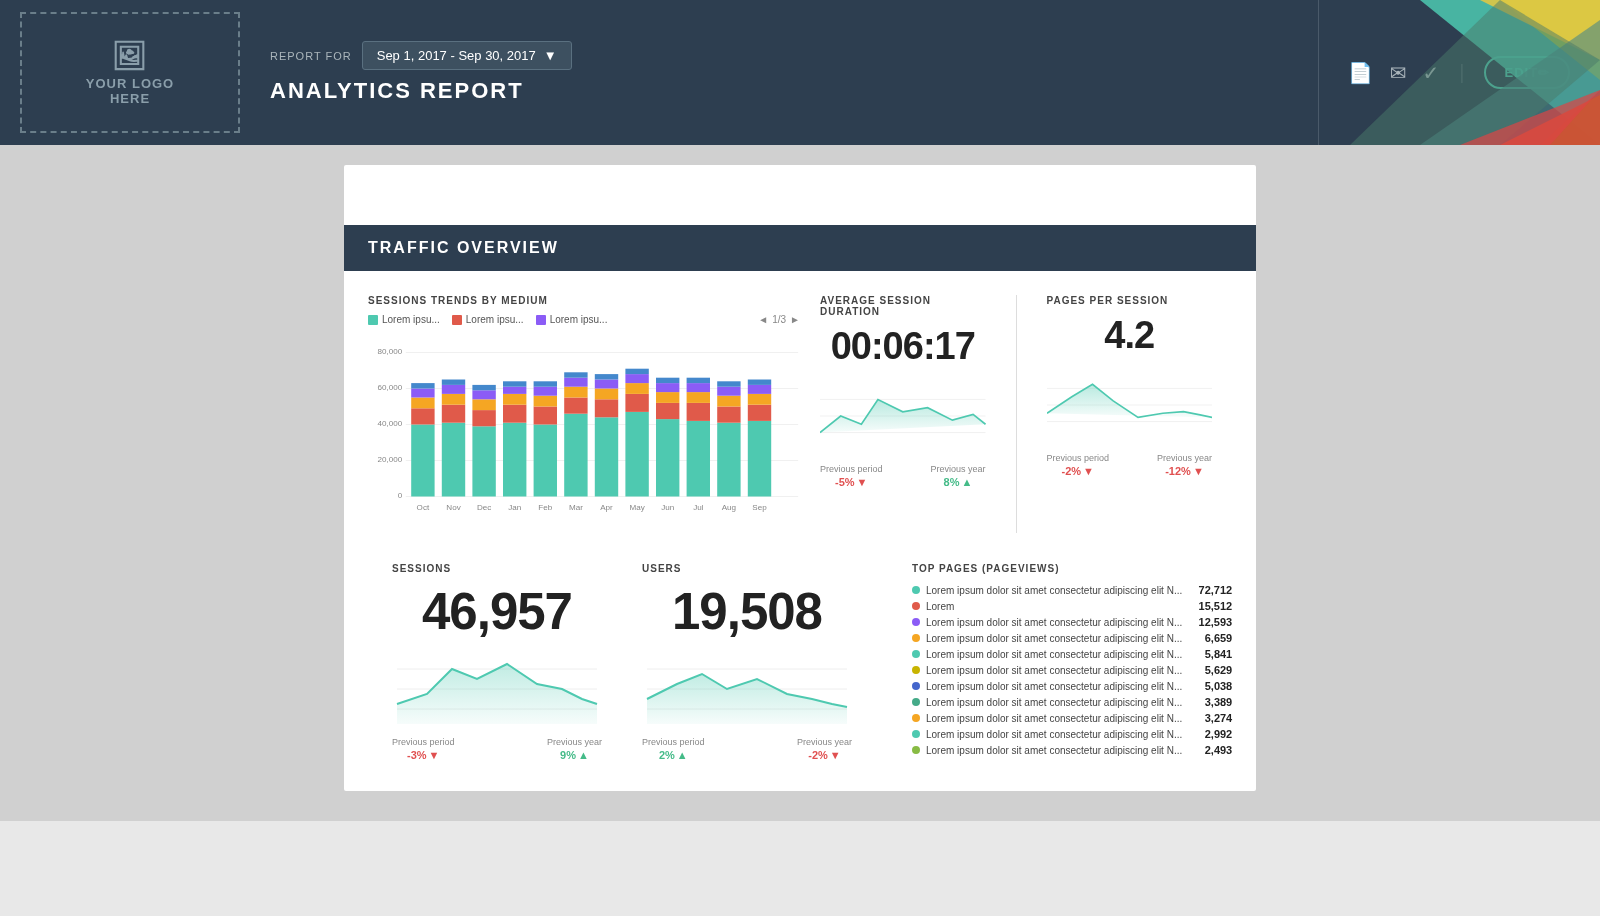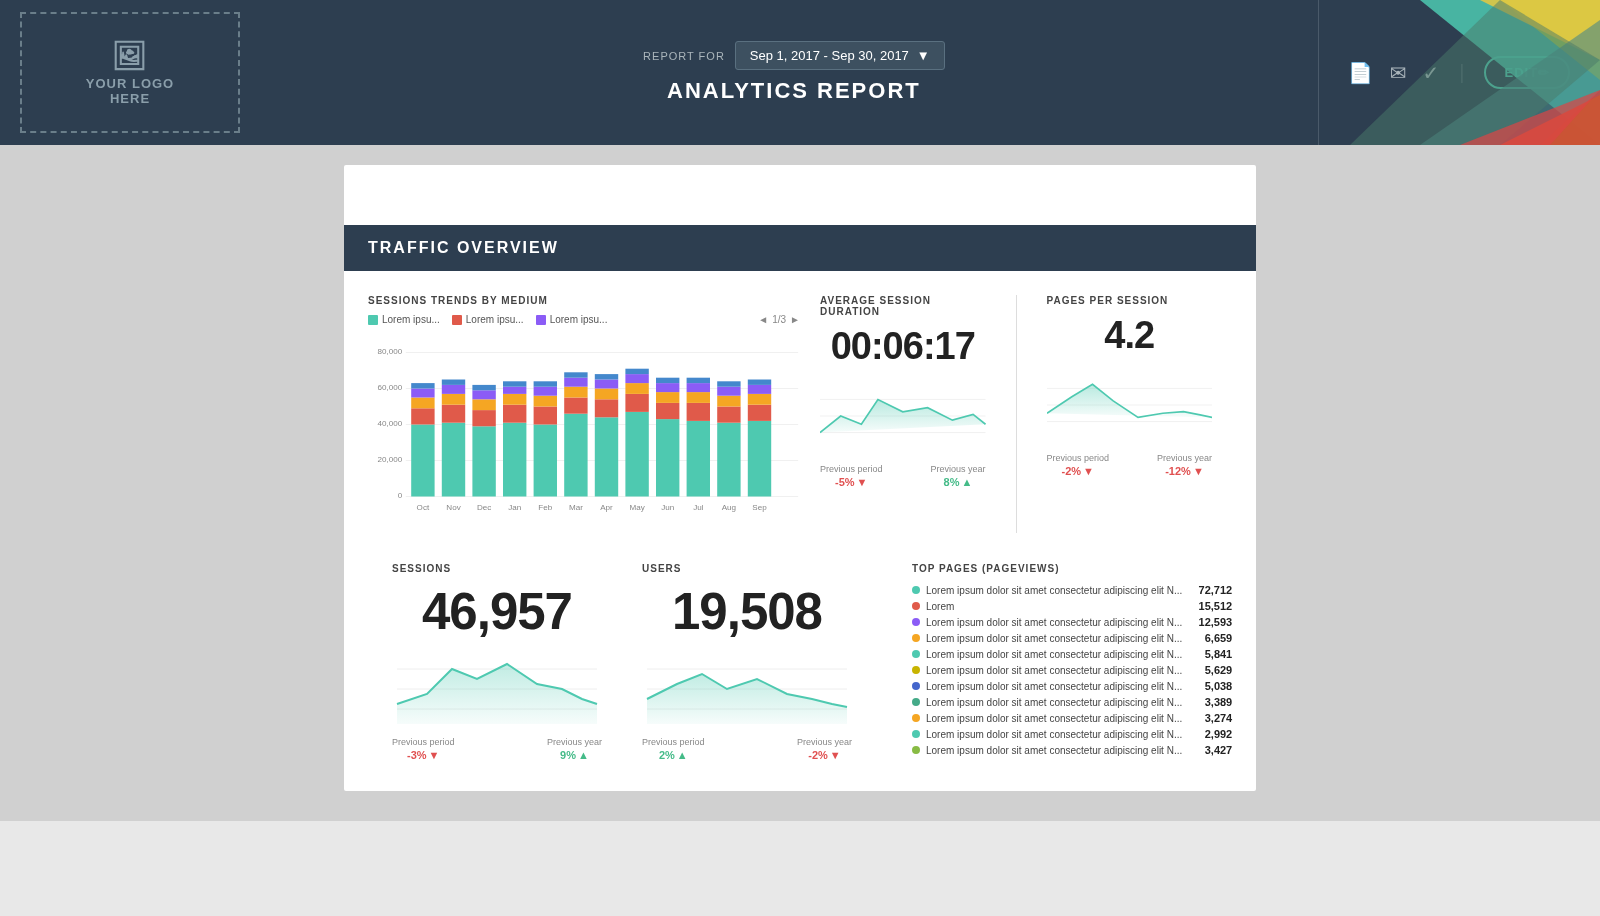--- a/index.html
+++ b/index.html
@@ -31,21 +31,20 @@
     .logo-icon {
       font-size: 28px;
       margin-bottom: 4px;
     }
     .header-main {
       flex: 1;
       display: flex;
       flex-direction: column;
       justify-content: center;
       padding-left: 10px;
-      align-items: center;
     }
     .report-for-row {
       display: flex;
       align-items: center;
       gap: 10px;
       margin-bottom: 8px;
     }
     .report-for-label {
       color: #aab5bb;
       font-size: 11px;
@@ -719,21 +718,21 @@
       <div class="page-dot" style="background:#4ec9b0;"></div>
       <span class="page-name">Lorem ipsum dolor sit amet consectetur adipiscing elit N...</span>
     </div>
     <span class="page-count">2,992</span>
   </div>
               <div class="page-row">
     <div class="page-row-left">
       <div class="page-dot" style="background:#88bb44;"></div>
       <span class="page-name">Lorem ipsum dolor sit amet consectetur adipiscing elit N...</span>
     </div>
-    <span class="page-count">3,427</span>
+    <span class="page-count">2,493</span>
   </div>
             </div>
         </div>
 
       </div>
 
     </div>
   </div>
 </div>
 

